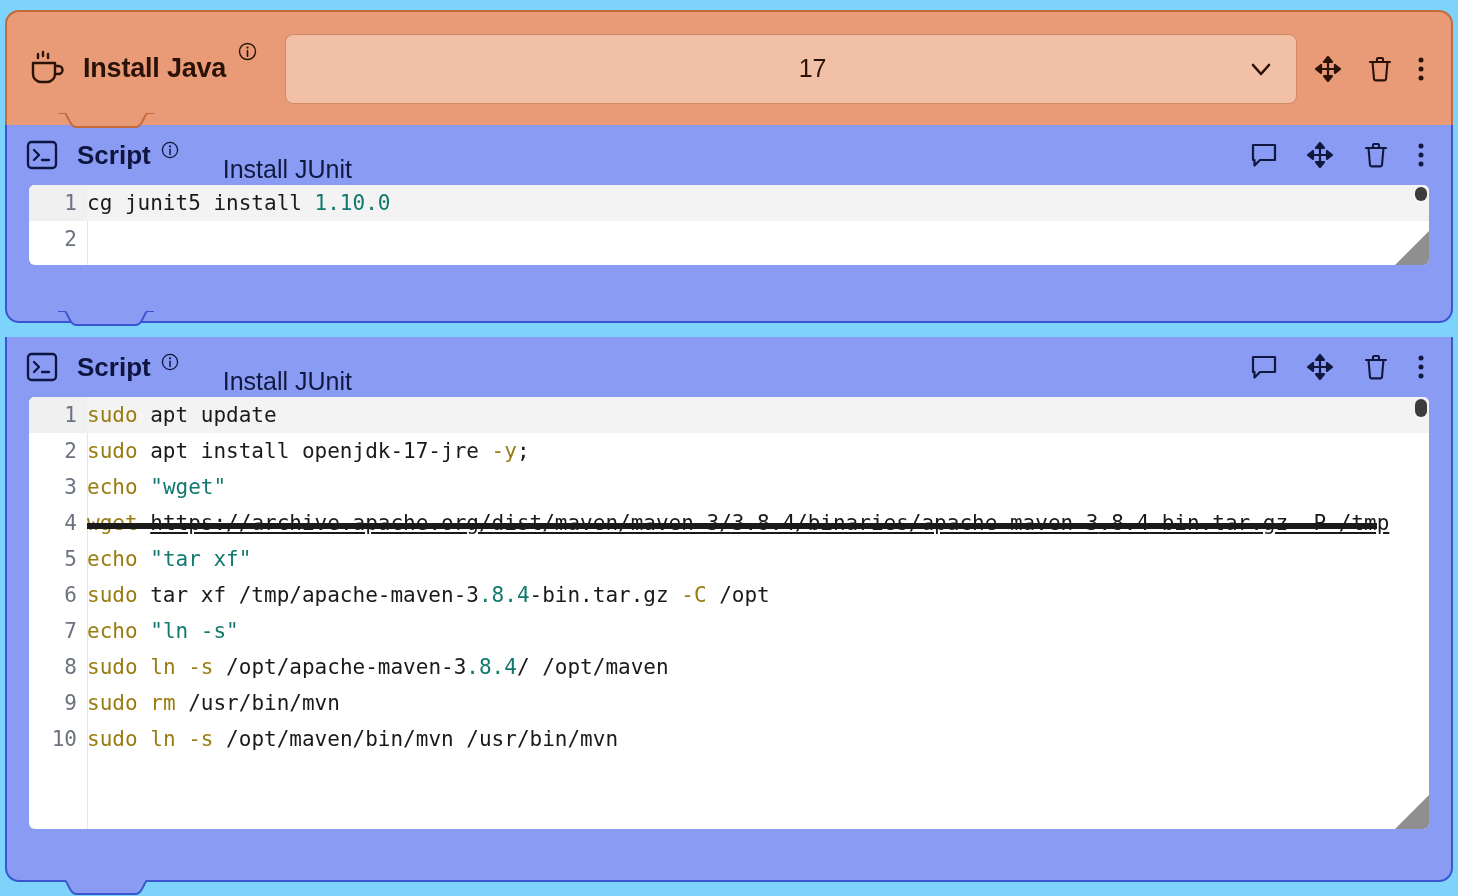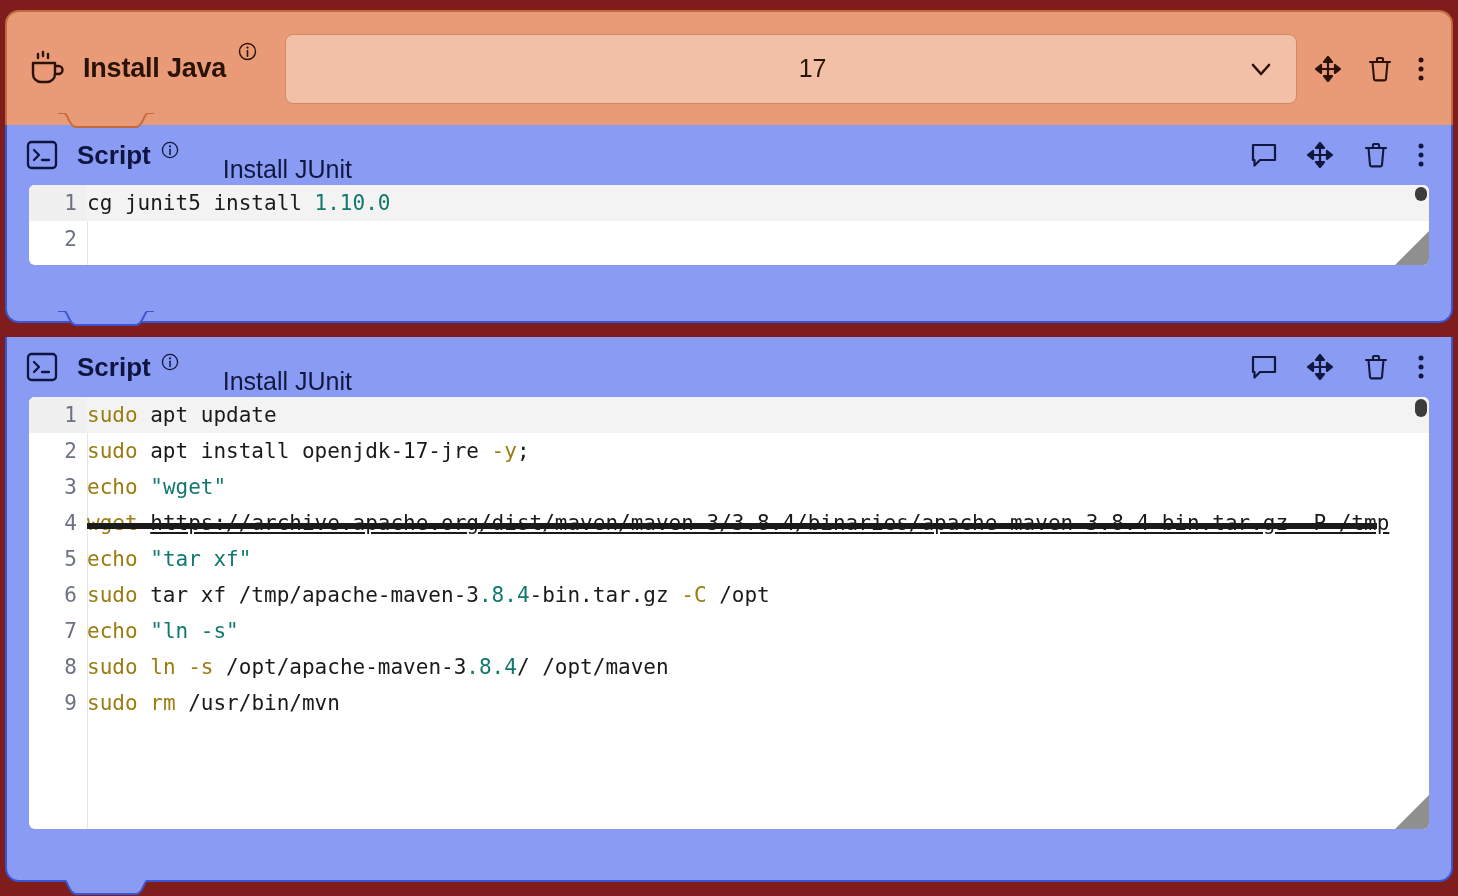--- a/index.html
+++ b/index.html
@@ -7,21 +7,21 @@
     margin: 0; padding: 0;
     width: 1458px; height: 896px;
     background: #ffffff;
     font-family: "Liberation Sans", sans-serif;
     overflow: hidden;
   }
   .canvas {
     position: relative;
     width: 1458px;
     height: 896px;
-    background: #7f1d1d;
+    background: #7dd3fc;
   }
 
   
   .block {
     position: absolute;
     left: 5px;
     width: 1448px;
     border: 2px solid;
     border-radius: 14px;
   }
@@ -427,20 +427,21 @@
       <div class="code-area">
           <div class="code-line active"><span class="gutter">1</span><span class="code-text"><span class="tok-kw">sudo</span><span class="tok-plain"> apt update</span></span></div>
           <div class="code-line"><span class="gutter">2</span><span class="code-text"><span class="tok-kw">sudo</span><span class="tok-plain"> apt install openjdk-17-jre </span><span class="tok-kw">-y</span><span class="tok-plain">;</span></span></div>
           <div class="code-line"><span class="gutter">3</span><span class="code-text"><span class="tok-kw">echo</span><span class="tok-plain"> </span><span class="tok-str">"wget"</span></span></div>
           <div class="code-line"><span class="gutter">4</span><span class="code-text"><span class="tok-kw">wget</span><span class="tok-plain"> </span><span class="tok-lnk">https://archive.apache.org/dist/maven/maven-3/</span><span class="tok-num tok-lnk">3.8.4</span><span class="tok-lnk">/binaries/apache-maven-3</span><span class="tok-num tok-lnk">.8.4</span><span class="tok-lnk">-bin.tar.gz -P /tmp</span></span></div>
           <div class="code-line"><span class="gutter">5</span><span class="code-text"><span class="tok-kw">echo</span><span class="tok-plain"> </span><span class="tok-str">"tar xf"</span></span></div>
           <div class="code-line"><span class="gutter">6</span><span class="code-text"><span class="tok-kw">sudo</span><span class="tok-plain"> tar xf /tmp/apache-maven-3</span><span class="tok-num">.8.4</span><span class="tok-plain">-bin.tar.gz </span><span class="tok-kw">-C</span><span class="tok-plain"> /opt</span></span></div>
           <div class="code-line"><span class="gutter">7</span><span class="code-text"><span class="tok-kw">echo</span><span class="tok-plain"> </span><span class="tok-str">"ln -s"</span></span></div>
           <div class="code-line"><span class="gutter">8</span><span class="code-text"><span class="tok-kw">sudo</span><span class="tok-plain"> </span><span class="tok-kw">ln -s</span><span class="tok-plain"> /opt/apache-maven-3</span><span class="tok-num">.8.4</span><span class="tok-plain">/ /opt/maven</span></span></div>
           <div class="code-line"><span class="gutter">9</span><span class="code-text"><span class="tok-kw">sudo</span><span class="tok-plain"> </span><span class="tok-kw">rm</span><span class="tok-plain"> /usr/bin/mvn</span></span></div>
+          <div class="code-line"><span class="gutter">10</span><span class="code-text"><span class="tok-kw">sudo</span><span class="tok-plain"> </span><span class="tok-kw">ln -s</span><span class="tok-plain"> /opt/maven/bin/mvn /usr/bin/mvn</span></span></div>
         </div>
       <div class="ed-scroll-v"></div>
       <div class="ed-scroll-h" style="top:126px"></div>
       <div class="resize-grip"></div>
     </div>
   </div>
 
   <div class="tab-notch" style="top:880px">
     <svg viewBox="0 0 96 20" width="96" height="20" preserveAspectRatio="none">
       <path d="M0 0 H96 V0 H90 C86 0 85 14 78 14 H18 C11 14 10 0 6 0 H0 Z" fill="#8a9bf3" stroke="none"></path>

